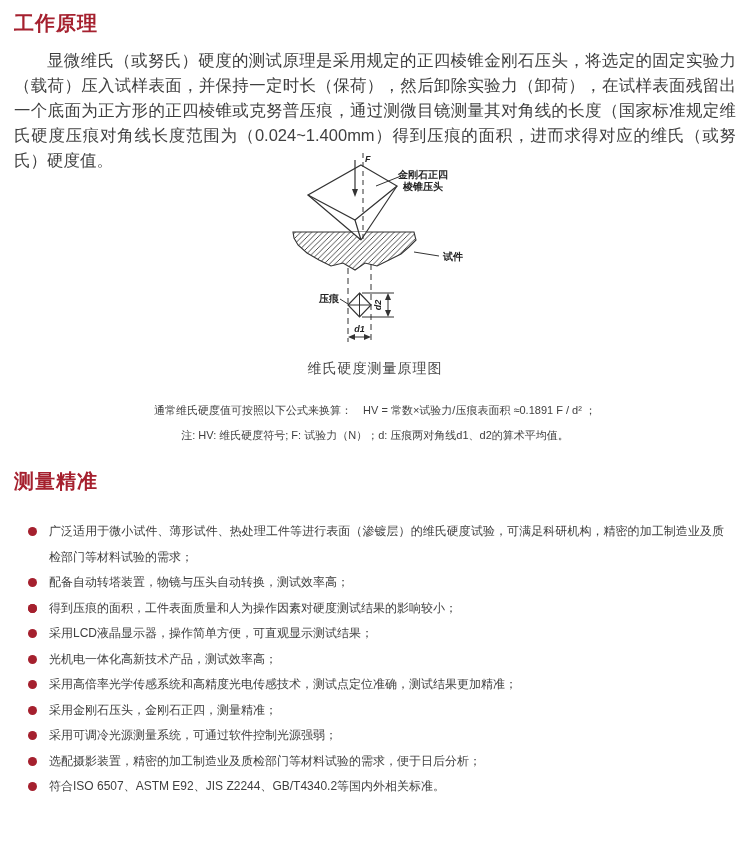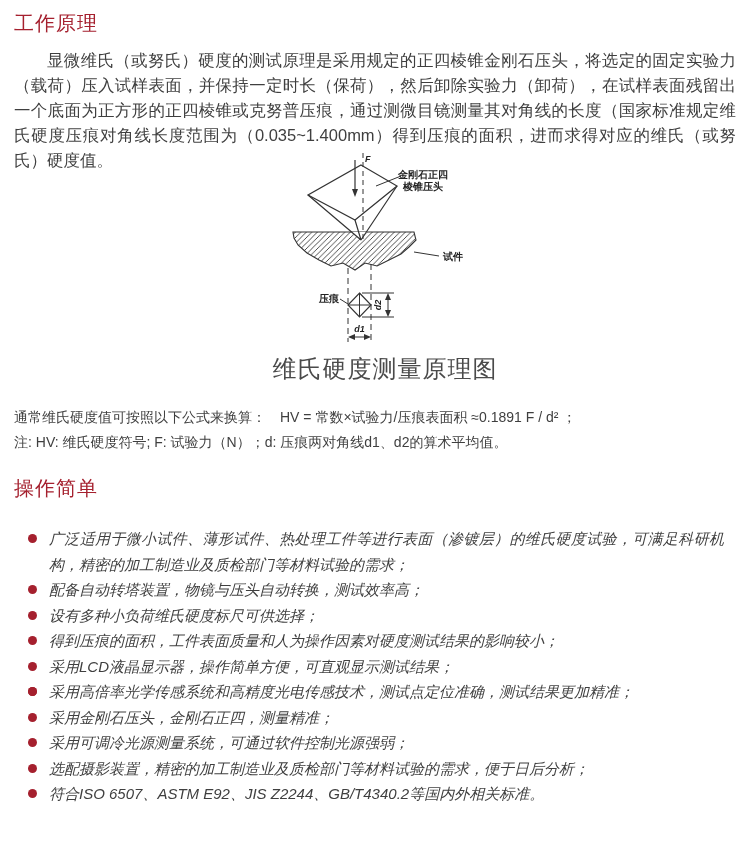--- a/index.html
+++ b/index.html
@@ -6,64 +6,64 @@
   body{
     width:750px;
     font-family:"Liberation Sans","DejaVu Sans",sans-serif;
     color:#3f3f3f;
     -webkit-font-smoothing:antialiased;
   }
   .page{padding:12px 14px 4px 14px;}
   .sec-title{
     color:#a5202e;
     font-size:20px;
-    font-weight:normal;
+    font-weight:bold;
     line-height:22px;
     margin:0;
     letter-spacing:1px;
   }
   .para{
     font-size:16.5px;
     line-height:25px;
     margin:14px 0 0 0;
     text-align:justify;
   }
   .indent{text-indent:2em;}
   figure.diagram{
     width:205px;
     margin:-23px auto 0 auto;
     padding:0;
     text-align:center;
   }
   figure.diagram svg{display:block;}
   figcaption{
-    font-size:24px;
+    font-size:14px;
     color:#4a4a4a;
-    margin-top:6px;
+    margin-top:13px;
     letter-spacing:1px;
     white-space:nowrap;
   }
   .formula-block{margin-top:20px;}
   .formula-block .line{
-    font-size:14px;
+    font-size:11px;
     line-height:25px;
+    text-align:center;
   }
   .sec2-title{margin-top:22px;}
   ul.features{
     list-style:none;
     margin:27px 0 0 0;
     padding:0;
   }
   ul.features li{
     position:relative;
     padding:0 12px 0 35px;
-    font-size:15px;
+    font-size:12px;
     line-height:25.5px;
     text-align:justify;
-    font-style:italic;
   }
   ul.features .dot{
     position:absolute;
     left:14px;
     top:8px;
     width:9px;
     height:9px;
     border-radius:50%;
     background:#a5202e;
   }
@@ -79,21 +79,21 @@
     font-style:italic;
   }
 </style>
 </head>
 <body>
 
 <div class="page">
 
   <h2 class="sec-title">工作原理</h2>
 
-  <p class="para indent">显微维氏（或努氏）硬度的测试原理是采用规定的正四棱锥金刚石压头，将选定的固定实验力（载荷）压入试样表面，并保持一定时长（保荷），然后卸除实验力（卸荷），在试样表面残留出一个底面为正方形的正四棱锥或克努普压痕，通过测微目镜测量其对角线的长度（国家标准规定维氏硬度压痕对角线长度范围为（0.035~1.400mm）得到压痕的面积，进而求得对应的维氏（或努氏）硬度值。</p>
+  <p class="para indent">显微维氏（或努氏）硬度的测试原理是采用规定的正四棱锥金刚石压头，将选定的固定实验力（载荷）压入试样表面，并保持一定时长（保荷），然后卸除实验力（卸荷），在试样表面残留出一个底面为正方形的正四棱锥或克努普压痕，通过测微目镜测量其对角线的长度（国家标准规定维氏硬度压痕对角线长度范围为（0.024~1.400mm）得到压痕的面积，进而求得对应的维氏（或努氏）硬度值。</p>
 
   <figure class="diagram">
     <svg width="205" height="197" viewBox="0 0 205 197">
       <defs>
         <pattern id="hatch" patternUnits="userSpaceOnUse" width="5.5" height="5.5">
           <path d="M-1,1 l2,-2 M0,5.5 l5.5,-5.5 M4.5,6.5 l2,-2" stroke="#3a3a3a" stroke-width="0.9" fill="none"></path>
         </pattern>
       </defs>
 
       <polygon points="20,82 141,82 143,90 136,97 128,104 116,110 104,116 92,113 82,120 70,113 58,116 46,110 34,103 25,95 21,88" fill="url(#hatch)" stroke="#333" stroke-width="1.1"></polygon>
@@ -138,29 +138,29 @@
       <text class="dg-dim" x="86.5" y="182" text-anchor="middle">d1</text>
     </svg>
     <figcaption>维氏硬度测量原理图</figcaption>
   </figure>
 
   <div class="formula-block">
     <div class="line">通常维氏硬度值可按照以下公式来换算：　HV = 常数×试验力/压痕表面积 ≈0.1891 F / d² ；</div>
     <div class="line">注: HV: 维氏硬度符号; F: 试验力（N）；d: 压痕两对角线d1、d2的算术平均值。</div>
   </div>
 
-  <h2 class="sec-title sec2-title">操作简单</h2>
+  <h2 class="sec-title sec2-title">测量精准</h2>
 
   <ul class="features">
     <li><span class="dot"></span><span>广泛适用于微小试件、薄形试件、热处理工件等进行表面（渗镀层）的维氏硬度试验，可满足科研机构，精密的加工制造业及质检部门等材料试验的需求；</span></li>
     <li><span class="dot"></span><span>配备自动转塔装置，物镜与压头自动转换，测试效率高；</span></li>
-    <li><span class="dot"></span><span>设有多种小负荷维氏硬度标尺可供选择；</span></li>
+    <li><span class="dot"></span></li>
     <li><span class="dot"></span><span>得到压痕的面积，工件表面质量和人为操作因素对硬度测试结果的影响较小；</span></li>
     <li><span class="dot"></span><span>采用LCD液晶显示器，操作简单方便，可直观显示测试结果；</span></li>
-    <li><span class="dot"></span></li>
+    <li><span class="dot"></span><span>光机电一体化高新技术产品，测试效率高；</span></li>
     <li><span class="dot"></span><span>采用高倍率光学传感系统和高精度光电传感技术，测试点定位准确，测试结果更加精准；</span></li>
     <li><span class="dot"></span><span>采用金刚石压头，金刚石正四，测量精准；</span></li>
     <li><span class="dot"></span><span>采用可调冷光源测量系统，可通过软件控制光源强弱；</span></li>
     <li><span class="dot"></span><span>选配摄影装置，精密的加工制造业及质检部门等材料试验的需求，便于日后分析；</span></li>
     <li><span class="dot"></span><span>符合ISO 6507、ASTM E92、JIS Z2244、GB/T4340.2等国内外相关标准。</span></li>
   </ul>
 
 </div>
 
 </body></html>

